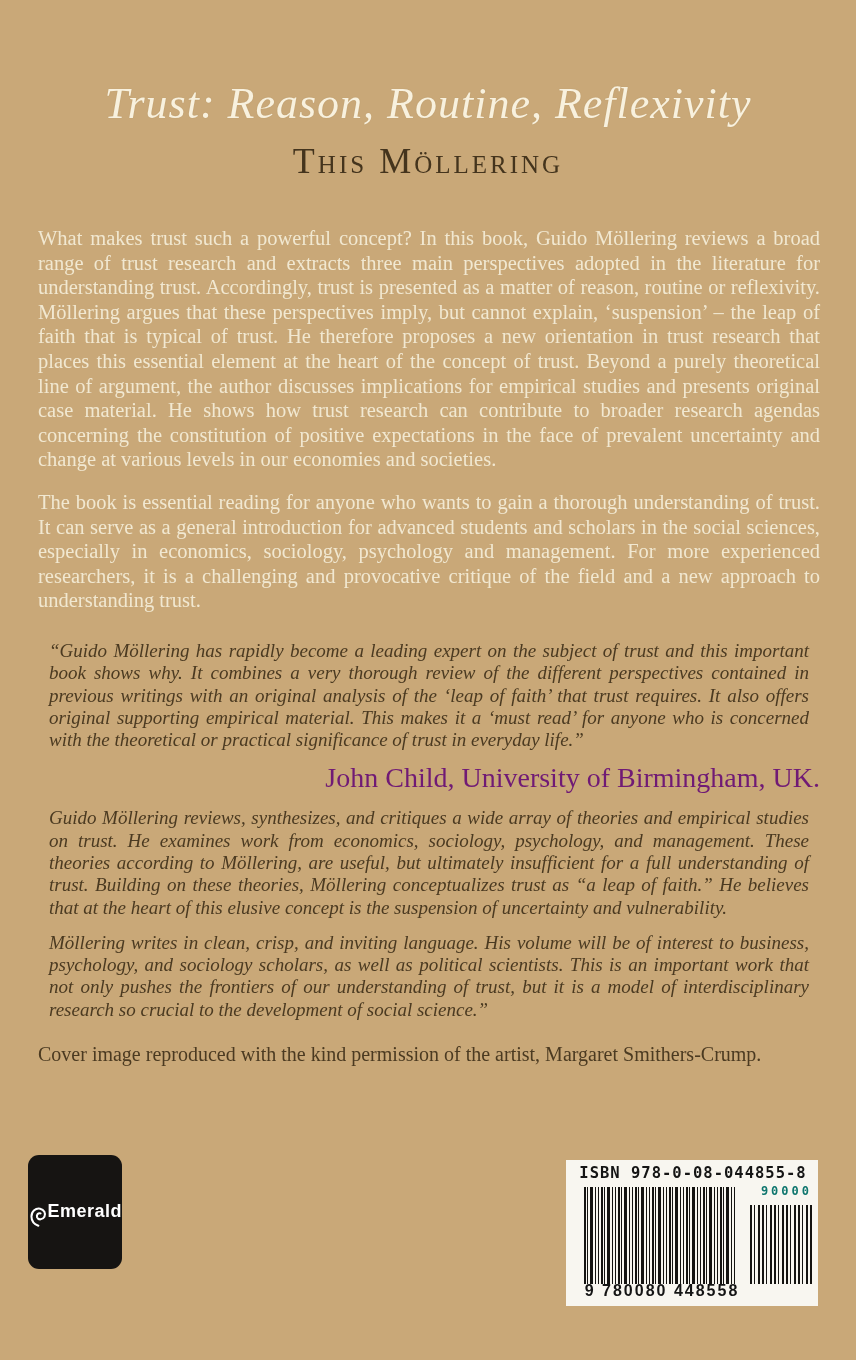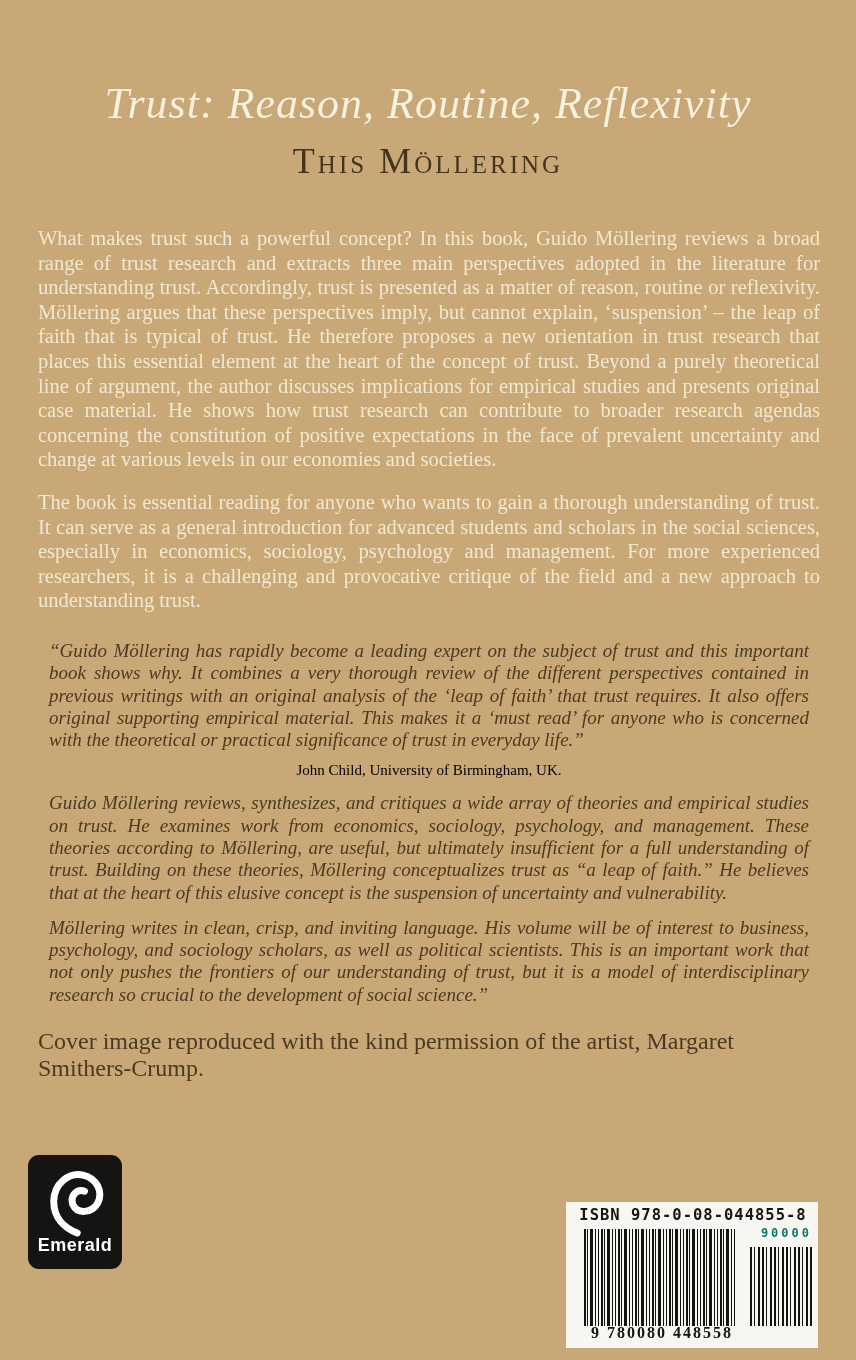--- a/index.html
+++ b/index.html
@@ -44,59 +44,58 @@
   .quote{
     font-style:italic;
     color:#4b3a21;
     font-size:19px;
     line-height:22.3px;
     text-align:justify;
     margin:11px;
   }
   .q1{margin-top:27px;}
   .attribution{
-    color:#000000;
-    font-size:15px;
-    text-align:center;
+    color:#701a75;
+    font-size:28px;
+    text-align:right;
     margin:4px 0 0 0;
   }
   .q2a{margin-top:17px;}
   .q2b{margin-top:13px;}
   .q2c{margin-top:13px;}
   .credit{
     color:#4b3a21;
-    font-size:24px;
+    font-size:20px;
     text-align:left;
     margin:22px 0 0 0;
   }
 
   
   .emerald-logo{
     position:absolute;left:28px;top:1155px;
     width:94px;height:114px;
     background:#161412;
     border-radius:11px;
-    display:flex;flex-direction:column;align-items:center;justify-content:flex-start;
+    display:flex;flex-direction:row;align-items:center;justify-content:flex-start;
   }
   .emerald-spiral{margin-top:8px;}
   .emerald-name{
     color:#ffffff;
     font-family:"Liberation Sans", sans-serif;
     font-size:18px;
     font-weight:600;
     margin-top:-2px;
     letter-spacing:.5px;
   }
 
   
   .barcode-box{
     position:absolute;left:566px;top:1160px;
     width:252px;height:146px;
     background:#f8f6f0;
-    margin-top:42px;
   }
   .isbn-text{
     position:absolute;top:4px;left:6px;right:4px;
     font-family:"DejaVu Sans Mono", monospace;
     font-size:15.5px;
     font-weight:bold;
     letter-spacing:1px;
     text-align:center;
     color:#151515;
     white-space:nowrap;
@@ -114,21 +113,21 @@
   }
   .bars-addon{
     position:absolute;left:184px;top:45px;width:62px;height:79px;
     background-image:repeating-linear-gradient(90deg,
       #141311 0 2px, transparent 2px 4px,
       #141311 4px 5px, transparent 5px 8px,
       #141311 8px 10px, transparent 10px 12px);
   }
   .barcode-digits{
     position:absolute;left:6px;top:122px;width:180px;
-    font-family:Liberation Serif, serif;
+    font-family:Liberation Sans, sans-serif;
     font-size:16px;
     font-weight:bold;
     letter-spacing:2px;
     color:#151515;
     text-align:center;
     white-space:nowrap;
   }
   .price-code{
     position:absolute;right:6px;top:24px;width:72px;
     font-family:"DejaVu Sans Mono", monospace;

